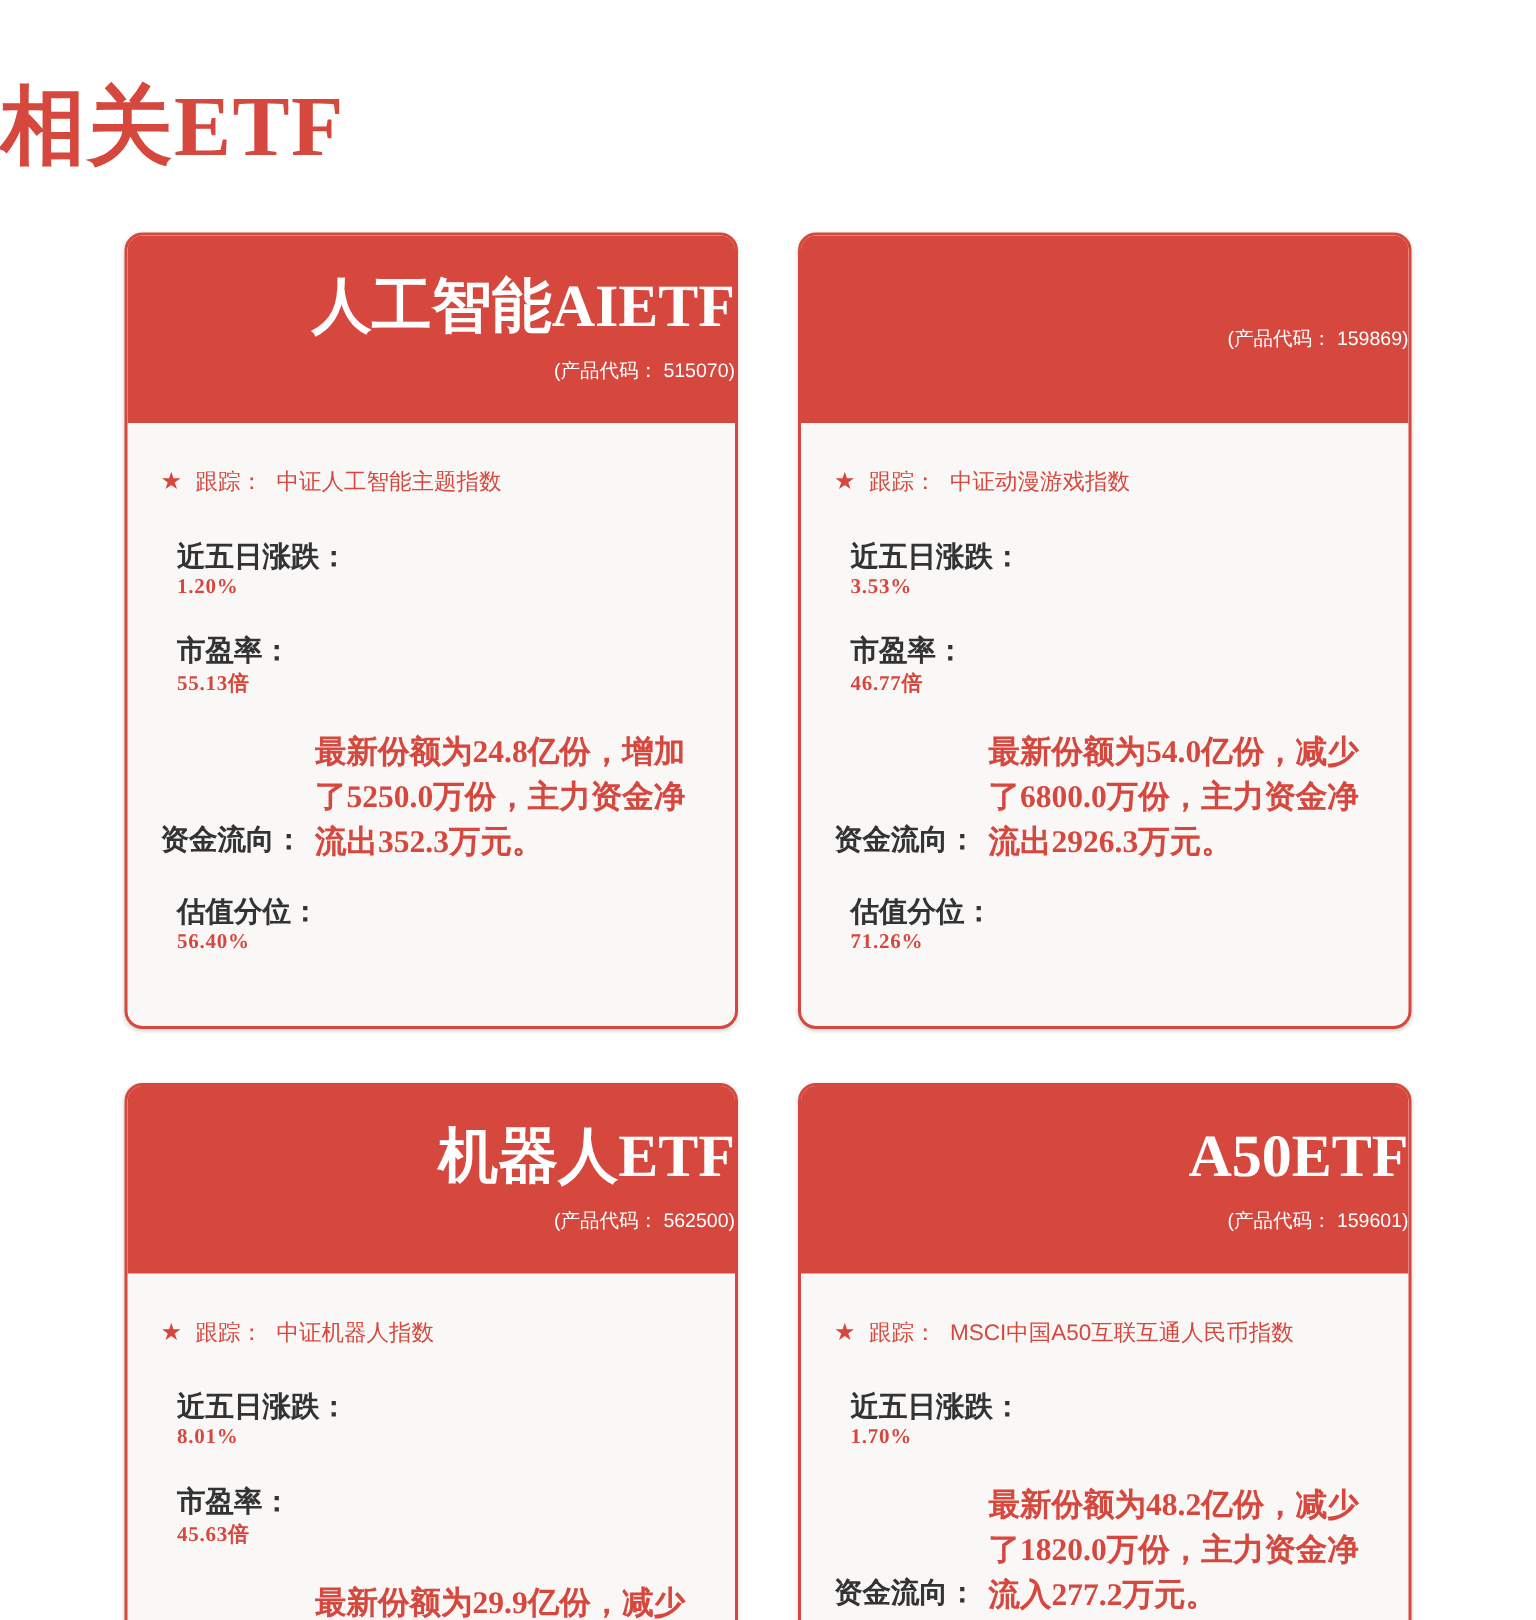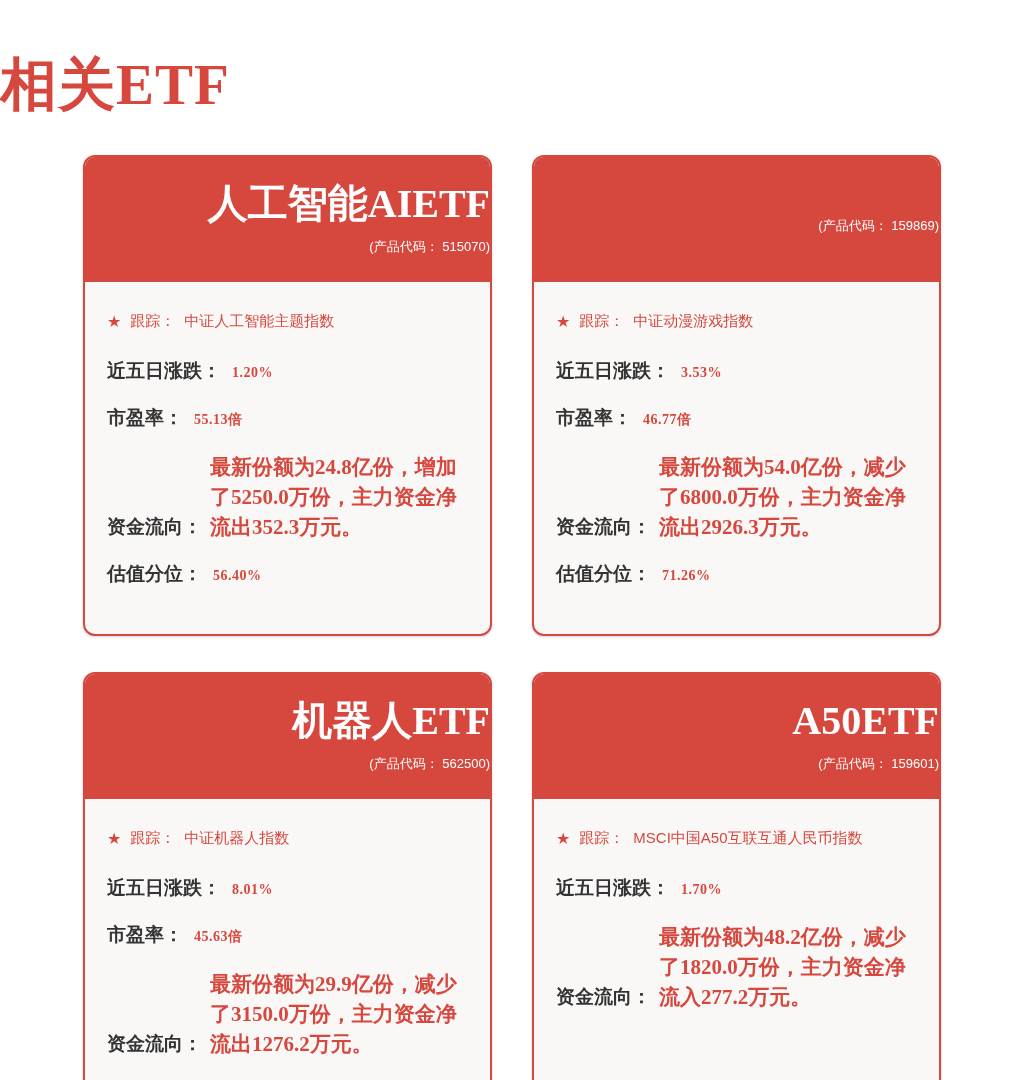--- a/index.html
+++ b/index.html
@@ -81,20 +81,21 @@
     margin-right:9px;
     line-height:1;
   }
   .tracking-index{
     margin-left:9px;
   }
   .stat-row{
     display:flex;
     align-items:baseline;
     margin-bottom:21px;
+    flex-direction:column;
   }
   .stat-label{
     font-size:19px;
     font-weight:700;
     color:var(--label-text);
     flex:0 0 auto;
   }
   .stat-value{
     font-family:"Liberation Serif",serif;
     font-size:14px;

